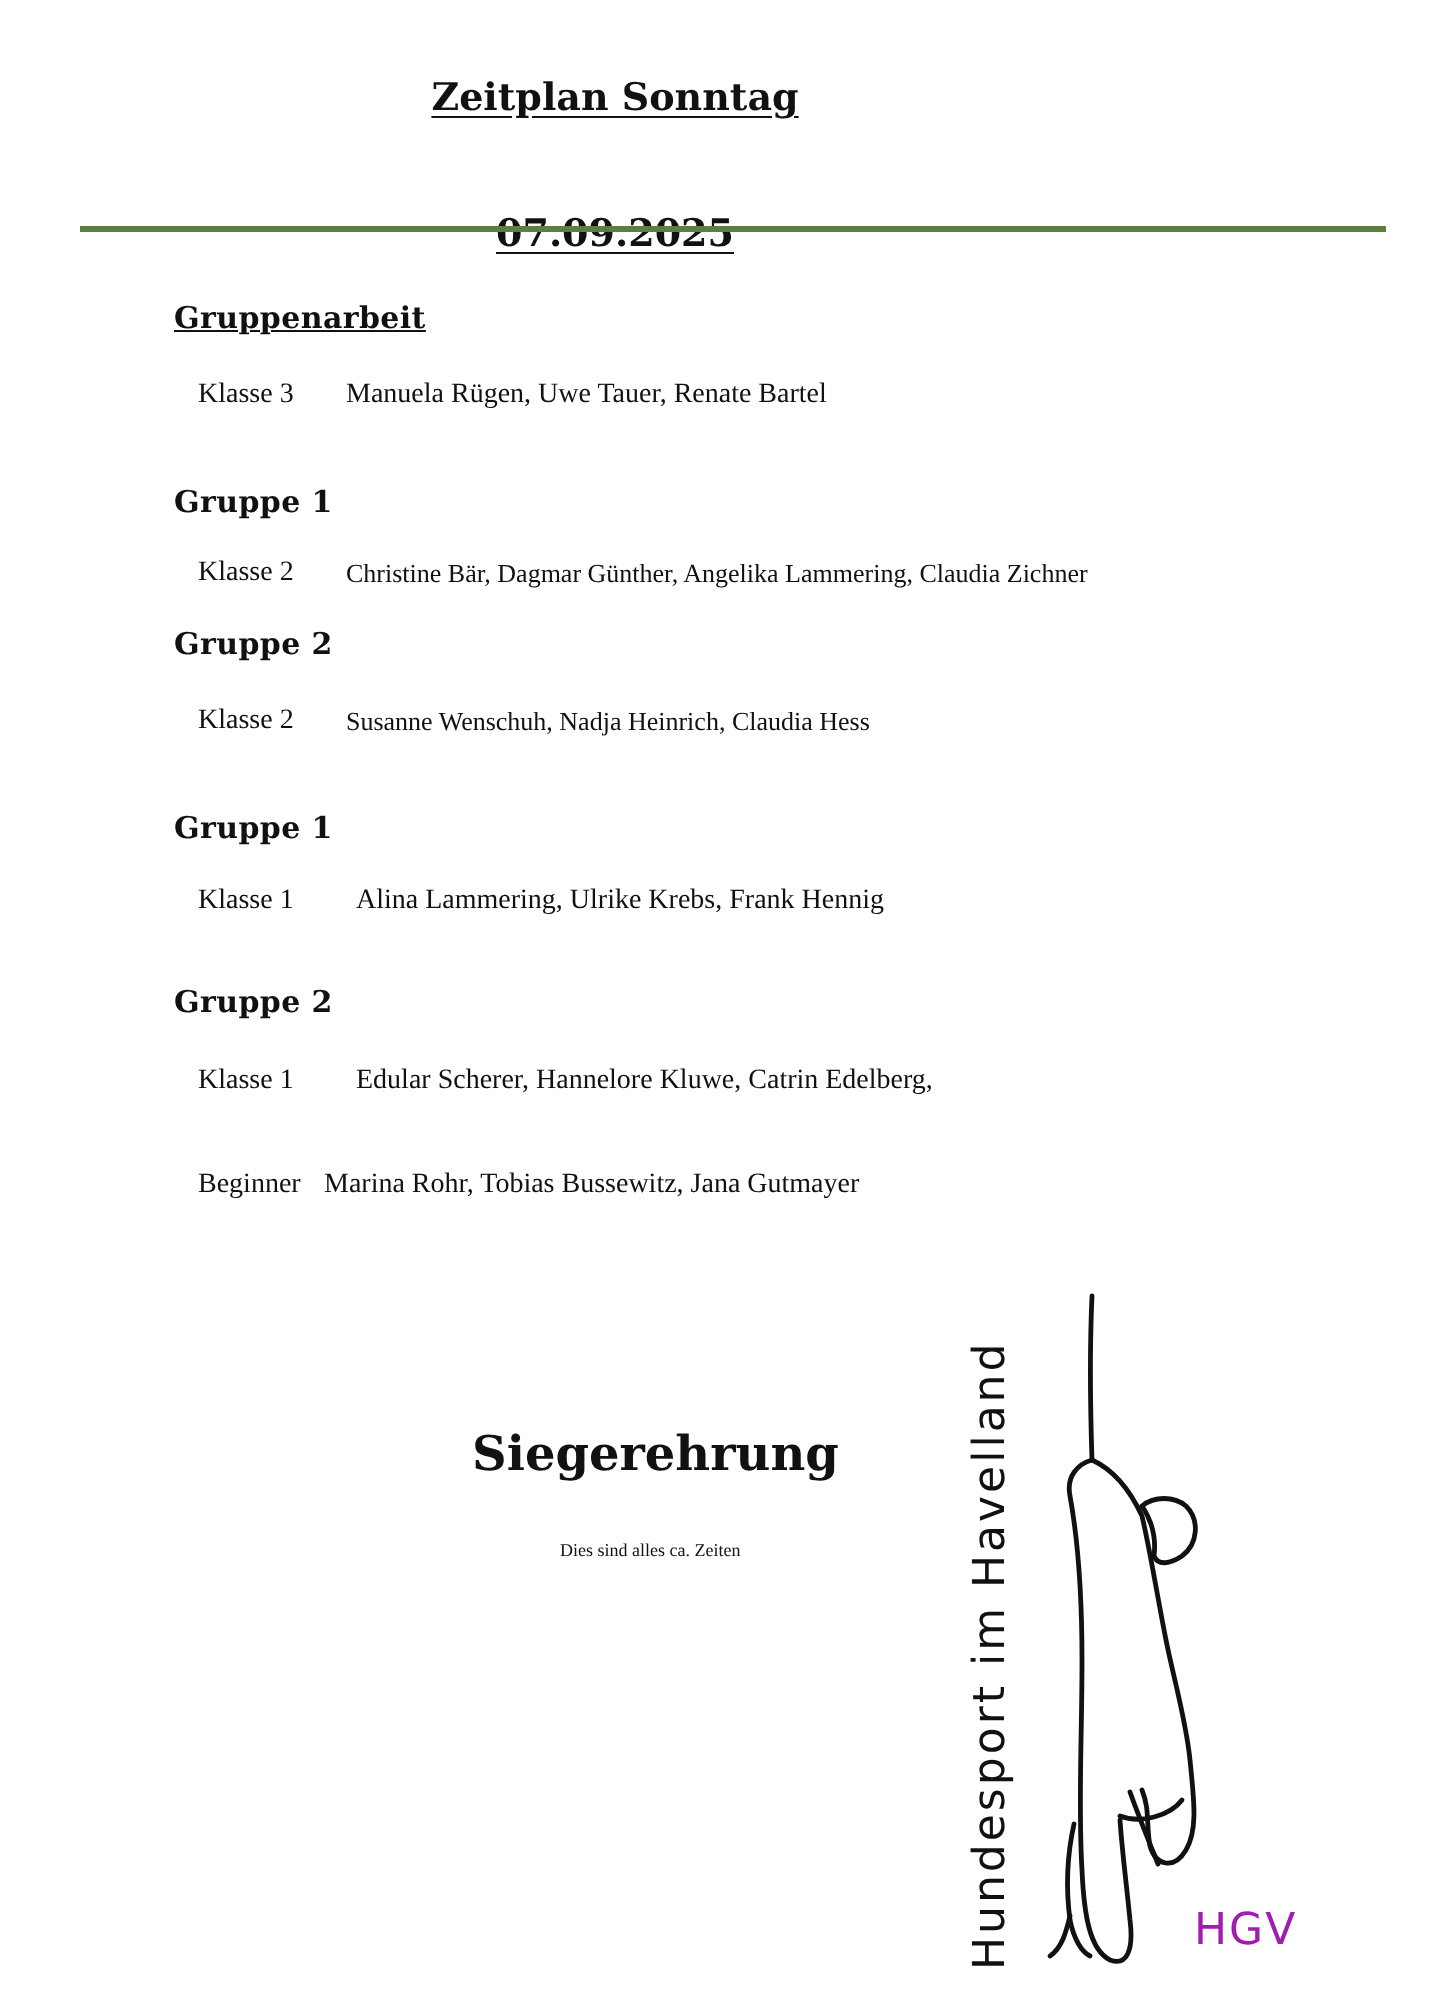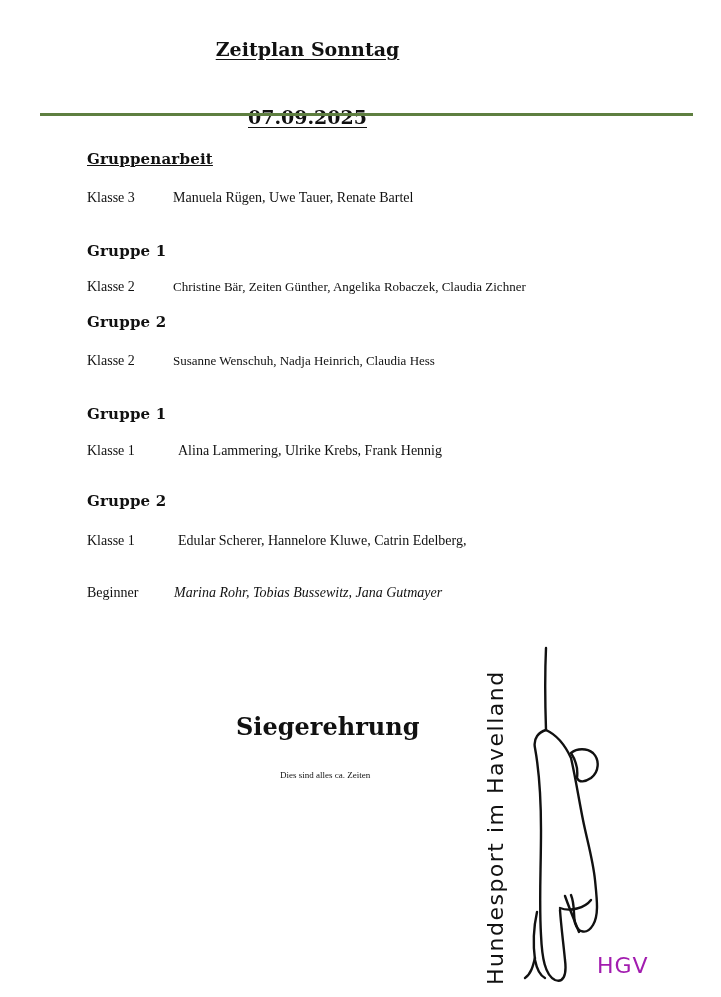--- a/index.html
+++ b/index.html
@@ -16,21 +16,21 @@
     position: absolute; left: 40px; top: 113px; width: 653px; height: 3px; background: #5e7f40;
   }
   .heading {
     position: absolute; left: 87px; font-weight: bold; font-size: 15px;
     font-family: "DejaVu Serif", serif; letter-spacing: 0.2px;
   }
   .row {
     position: absolute; left: 87px; font-size: 14px; font-family: "Liberation Serif", serif;
     white-space: nowrap;
   }
-  .row .label { display: inline-block; }
+  .row .label { display: inline-block; margin-left: 12px; }
   .row .names { position: absolute; top: 0; }
   .row.small .names { font-size: 13px; }
   .sieger {
     position: absolute; left: 236px; top: 712px; font-size: 24px; font-weight: bold;
     font-family: "DejaVu Serif", serif;
   }
   .note {
     position: absolute; left: 280px; top: 770px; font-size: 9px; font-family: "Liberation Serif", serif;
   }
   .logo { position: absolute; left: 475px; top: 640px; width: 220px; height: 350px; }
@@ -52,21 +52,21 @@
 
 <div class="heading" style="top:150px;text-decoration:underline;">Gruppenarbeit</div>
 <div class="row" style="top:190px;">
   <span class="label">Klasse 3</span>
   <span class="names" style="left:86px;">Manuela Rügen, Uwe Tauer, Renate Bartel</span>
 </div>
 
 <div class="heading" style="top:242px;">Gruppe 1</div>
 <div class="row small" style="top:279px;">
   <span class="label">Klasse 2</span>
-  <span class="names" style="left:86px;">Christine Bär, Zeiten Günther, Angelika Robaczek, Claudia Zichner</span>
+  <span class="names" style="left:86px;">Christine Bär, Dagmar Günther, Angelika Lammering, Claudia Zichner</span>
 </div>
 
 <div class="heading" style="top:313px;">Gruppe 2</div>
 <div class="row small" style="top:353px;">
   <span class="label">Klasse 2</span>
   <span class="names" style="left:86px;">Susanne Wenschuh, Nadja Heinrich, Claudia Hess</span>
 </div>
 
 <div class="heading" style="top:405px;">Gruppe 1</div>
 <div class="row" style="top:443px;">
@@ -74,21 +74,21 @@
   <span class="names" style="left:91px;">Alina Lammering, Ulrike Krebs, Frank Hennig</span>
 </div>
 
 <div class="heading" style="top:492px;">Gruppe 2</div>
 <div class="row" style="top:533px;">
   <span class="label">Klasse 1</span>
   <span class="names" style="left:91px;">Edular Scherer, Hannelore Kluwe, Catrin Edelberg,</span>
 </div>
 <div class="row" style="top:585px;">
   <span class="label">Beginner</span>
-  <span class="names" style="left:87px;font-style:italic;">Marina Rohr, Tobias Bussewitz, Jana Gutmayer</span>
+  <span class="names" style="left:75px;">Marina Rohr, Tobias Bussewitz, Jana Gutmayer</span>
 </div>
 
 <div class="sieger">Siegerehrung</div>
 <div class="note">Dies sind alles ca. Zeiten</div>
 
 <svg class="logo" viewBox="0 0 220 350">
   <g fill="none" stroke="#111" stroke-width="2.4" stroke-linecap="round" stroke-linejoin="round">
     <path d="M71 8 C 70 30, 70 60, 71 90"></path>
     <path d="M71 90 C 64 92, 58 98, 60 108 C 64 130, 66 160, 66 190 C 66 230, 64 262, 66 295 C 67 318, 70 335, 80 340 C 88 343, 92 336, 90 320 C 88 300, 86 285, 85 270"></path>
     <path d="M71 90 C 82 95, 90 105, 96 118 C 100 135, 104 160, 108 180 C 112 200, 118 220, 120 240 C 122 260, 124 275, 118 285 C 112 295, 103 293, 100 283 C 98 272, 100 265, 96 255"></path>

